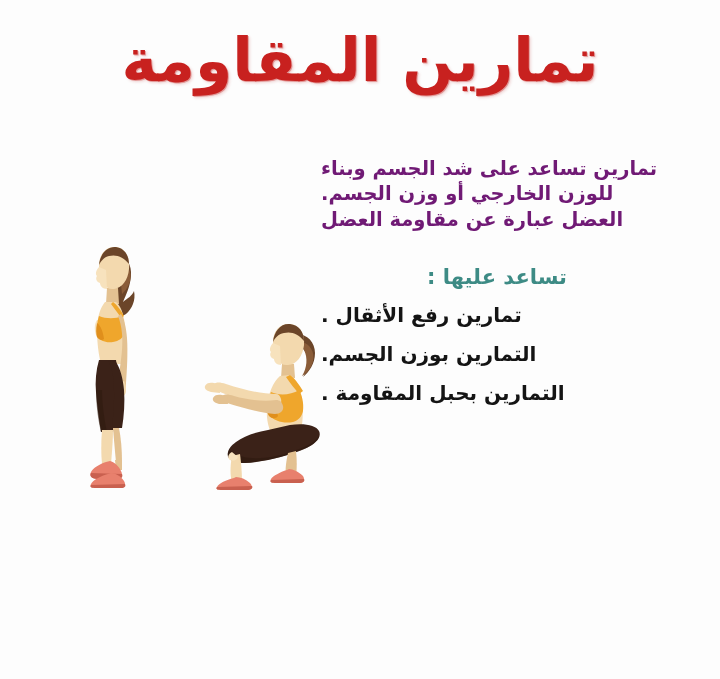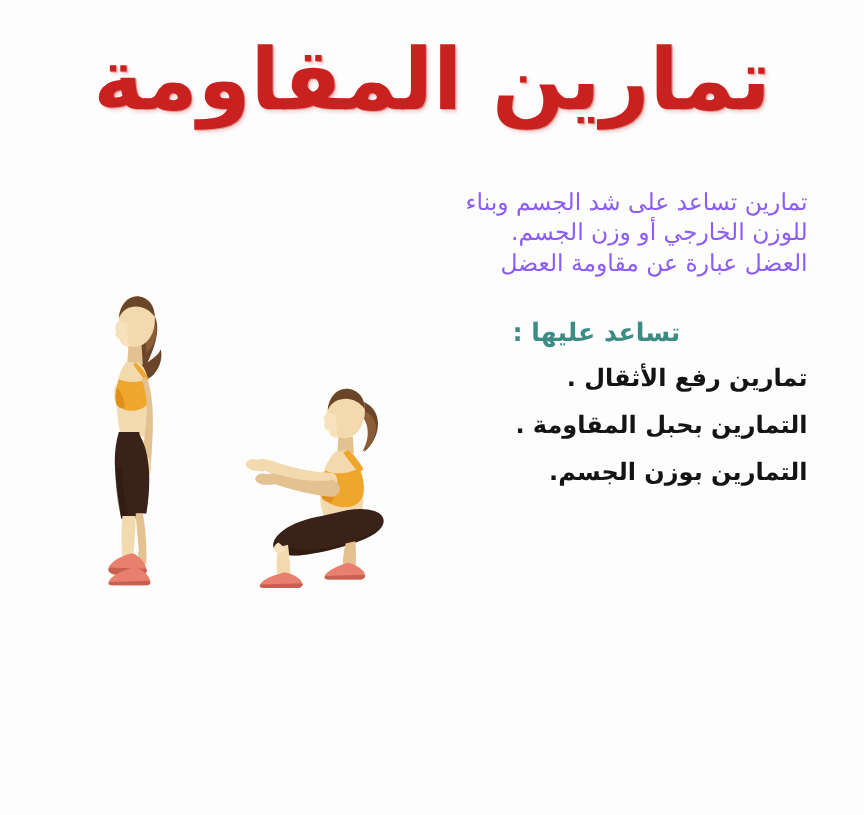--- a/index.html
+++ b/index.html
@@ -17,65 +17,65 @@
     background:#fdfdfd;
     overflow:hidden;
   }
 
   
   .title{
     position:absolute;
     left:0; right:0; top:26px;
     text-align:center;
     color:#c8211f;
-    font-size:71px;
+    font-size:60px;
     font-weight:bold;
     line-height:1.15;
     letter-spacing:0px;
     direction:rtl;
     text-shadow:1px 1px 0 rgba(200,33,31,.35), 2px 2px 3px rgba(170,20,20,.18);
     white-space:nowrap;
   }
 
   
   .text-col{
     position:absolute;
     top:156px;
     right:47px;
     width:352px;
     direction:rtl;
     text-align:center;
   }
   .intro{
-    color:#8b5cf6;
+    color:#701a75;
     font-size:19.5px;
-    font-weight:normal;
+    font-weight:bold;
     line-height:1.30;
     margin:0;
-    text-align:right;
+    text-align:left;
     direction:rtl;
   }
   .intro .ln{display:block;white-space:nowrap;}
 
   .examples-head{
     margin:33px 0 0 0;
     color:#3d8b85;
     font-size:21px;
     font-weight:bold;
     direction:rtl;
     text-align:center;
     white-space:nowrap;
   }
 
   .examples-list{
     list-style:none;
     margin:16px 0 0 0;
     padding:0;
     direction:rtl;
-    text-align:right;
+    text-align:left;
   }
   .examples-list li{
     color:#141414;
     font-size:20px;
     font-weight:bold;
     line-height:1.0;
     margin:0 0 19px 0;
     white-space:nowrap;
     direction:rtl;
   }
@@ -238,19 +238,19 @@
     <p class="intro">
       <span class="ln">تمارين تساعد على شد الجسم وبناء</span>
       <span class="ln">للوزن الخارجي أو وزن الجسم.</span>
       <span class="ln">العضل عبارة عن مقاومة العضل</span>
     </p>
 
     <div class="examples-head">تساعد عليها :</div>
 
     <ul class="examples-list">
       <li>تمارين رفع الأثقال .</li>
+      <li>التمارين بوزن الجسم.</li>
       <li>التمارين بحبل المقاومة .</li>
-      <li>التمارين بوزن الجسم.</li>
     </ul>
 
   </div>
 
 </div>
 
 </body></html>

